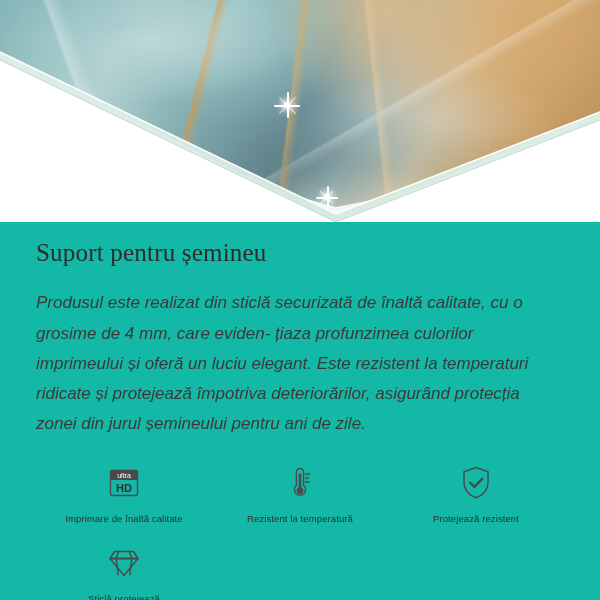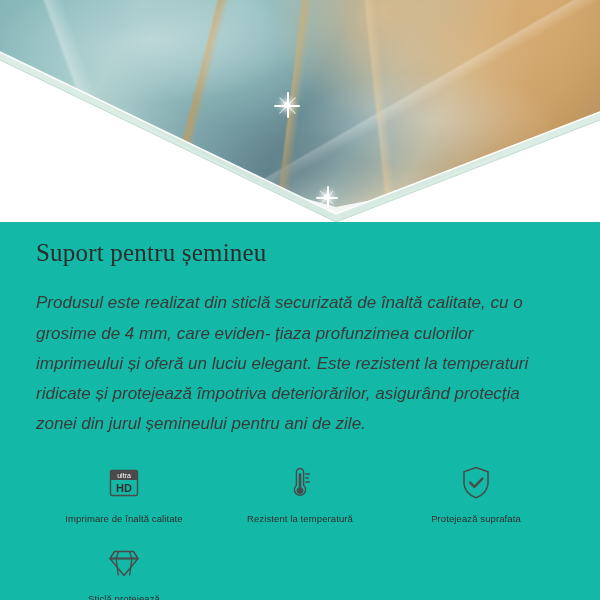--- a/index.html
+++ b/index.html
@@ -254,21 +254,21 @@
         <div class="caption">Rezistent la temperatură</div>
       </div>
 
       <div class="feature">
         <div class="glyph">
           <svg width="36" height="40" viewBox="0 0 36 40">
             <path d="M18 4.5l12 4.2v10.6c0 7.4-5.1 13.1-12 15.4-6.9-2.3-12-8-12-15.4V8.7L18 4.5z" fill="none" stroke="#4a4a4a" stroke-width="1.5"></path>
             <path d="M12.2 19.6l4.2 4.2 8-8.2" fill="none" stroke="#4a4a4a" stroke-width="2.4" stroke-linecap="round" stroke-linejoin="round"></path>
           </svg>
         </div>
-        <div class="caption">Protejează suprafata</div>
+        <div class="caption">Protejează rezistent</div>
       </div>
 
       <div class="feature">
         <div class="glyph">
           <svg width="40" height="34" viewBox="0 0 40 34">
             <g fill="none" stroke="#4a4a4a" stroke-width="1.4" stroke-linejoin="round">
               <path d="M6 12.5h28L20 29.5 6 12.5z"></path>
               <path d="M10.5 5.5h19l4.5 7H6l4.5-7z"></path>
               <path d="M6 12.5l6.2 0 2.1 17"></path>
               <path d="M34 12.5l-6.2 0-2.1 17"></path>

